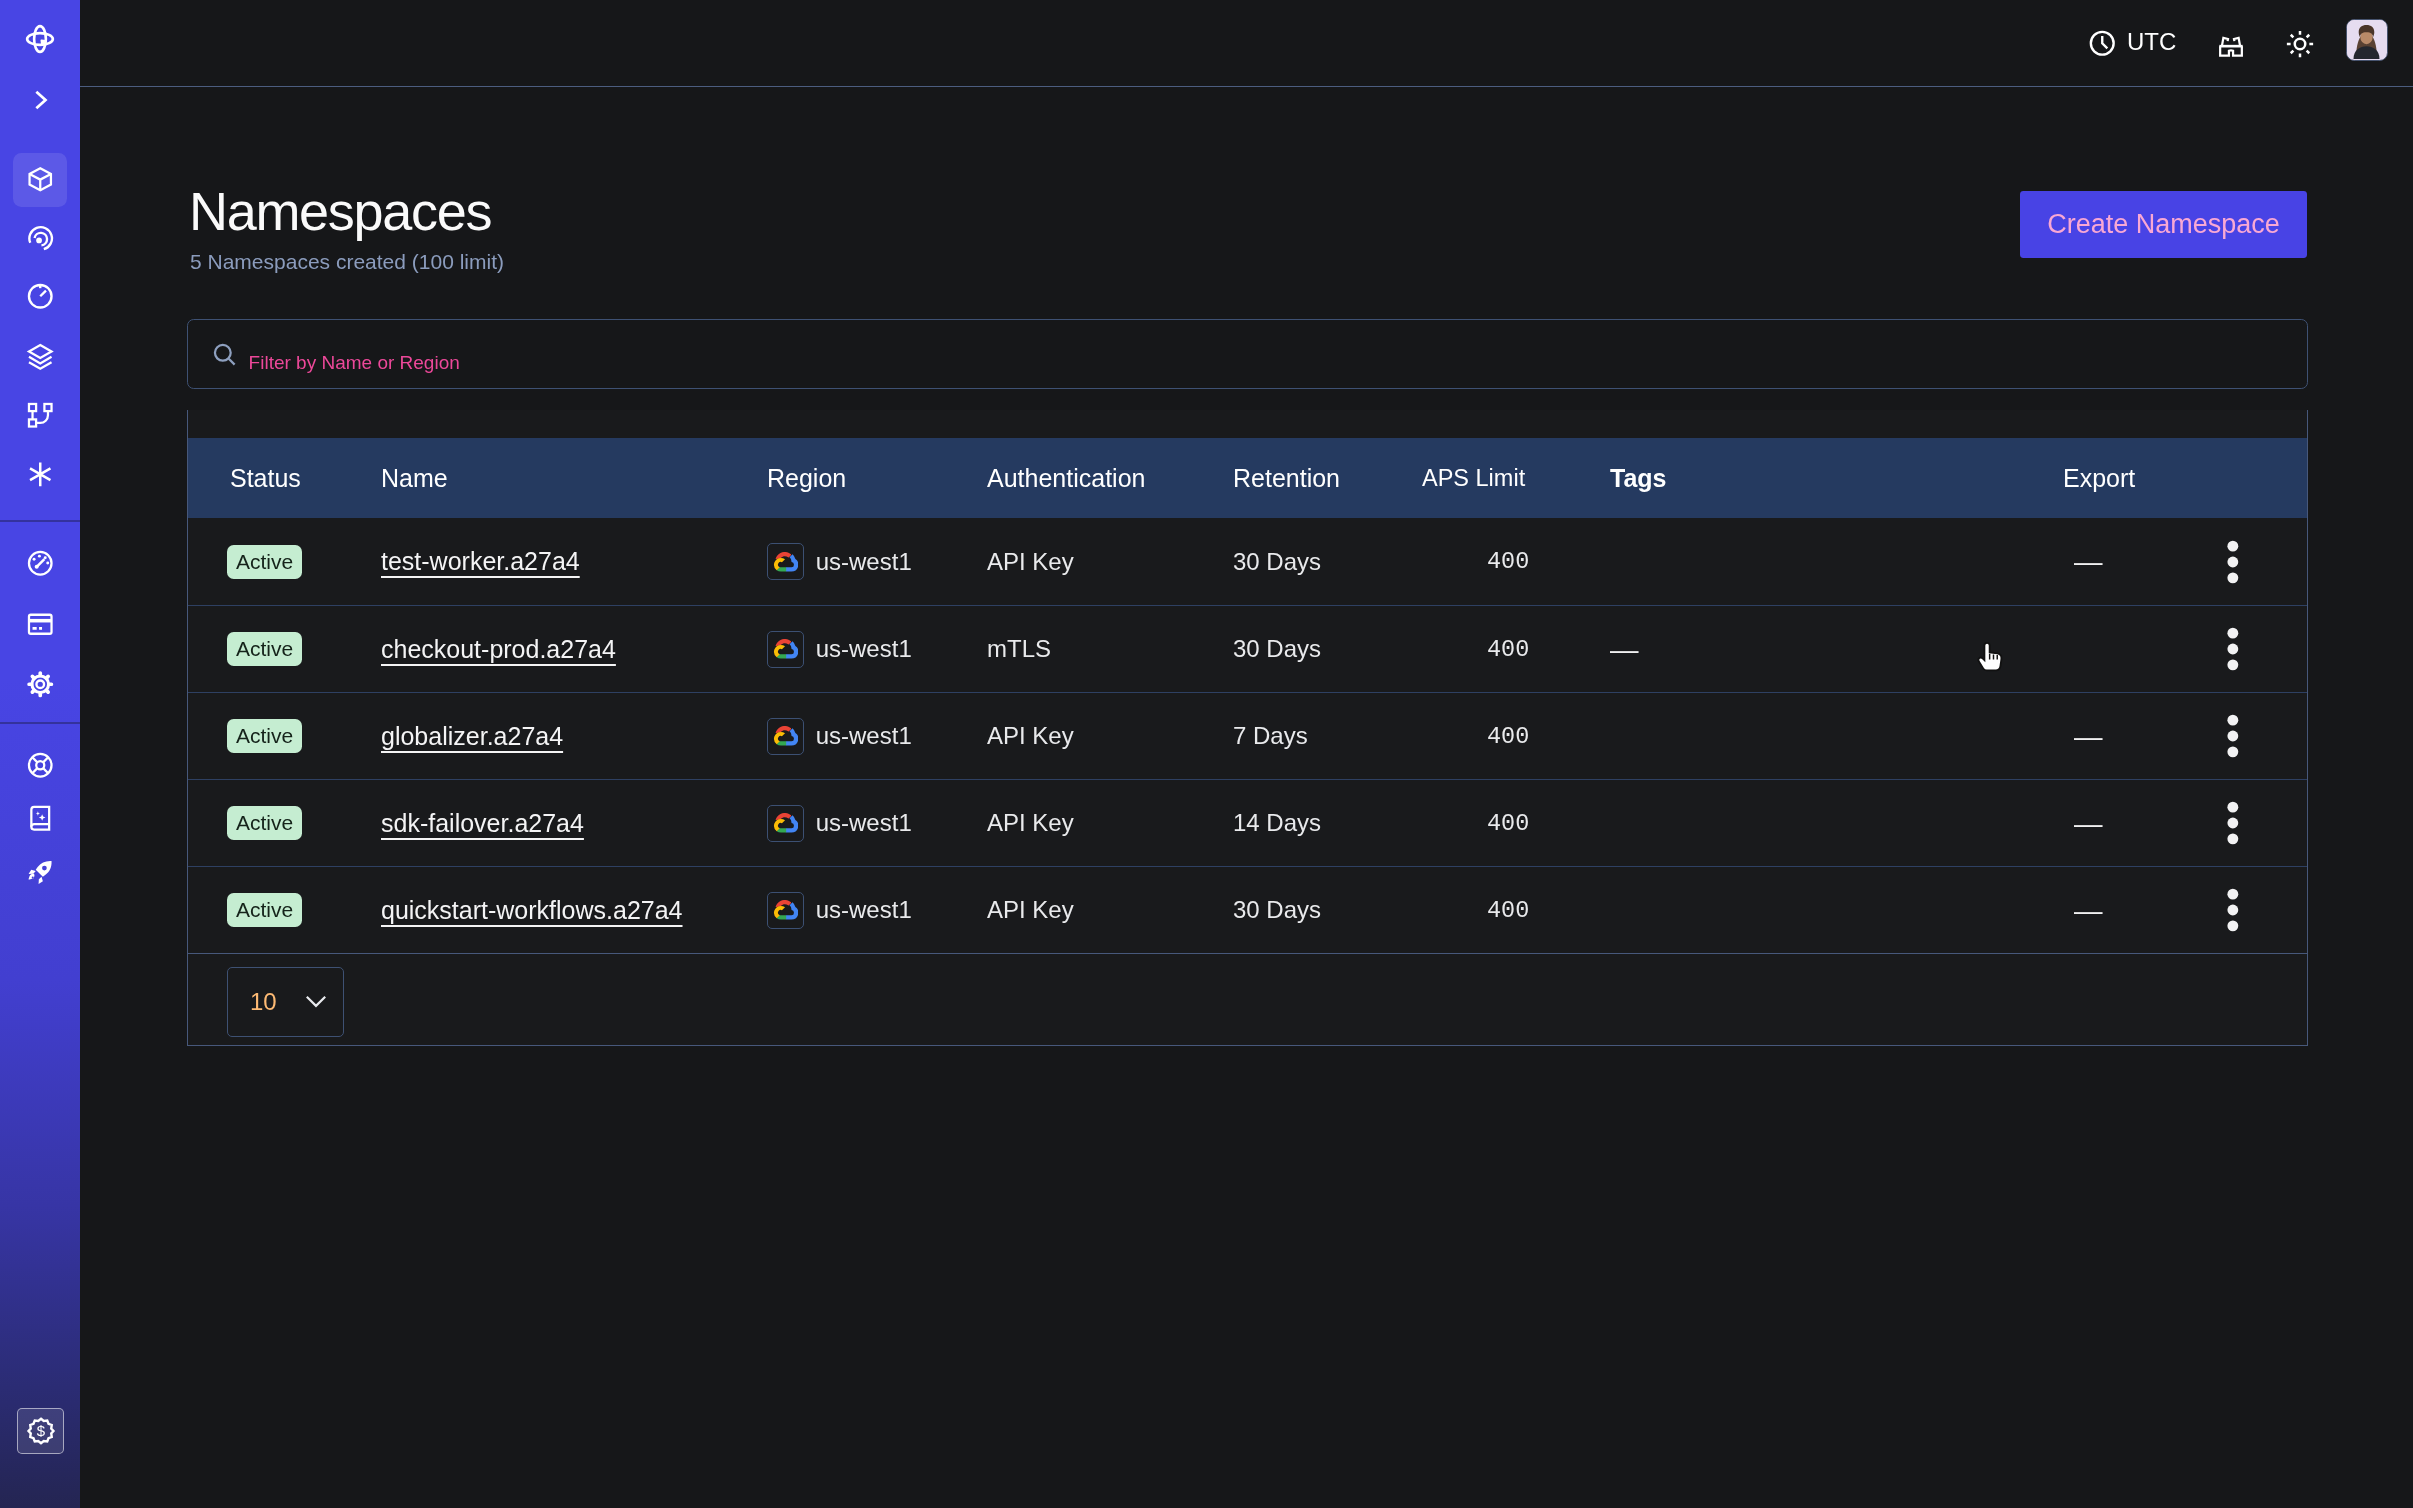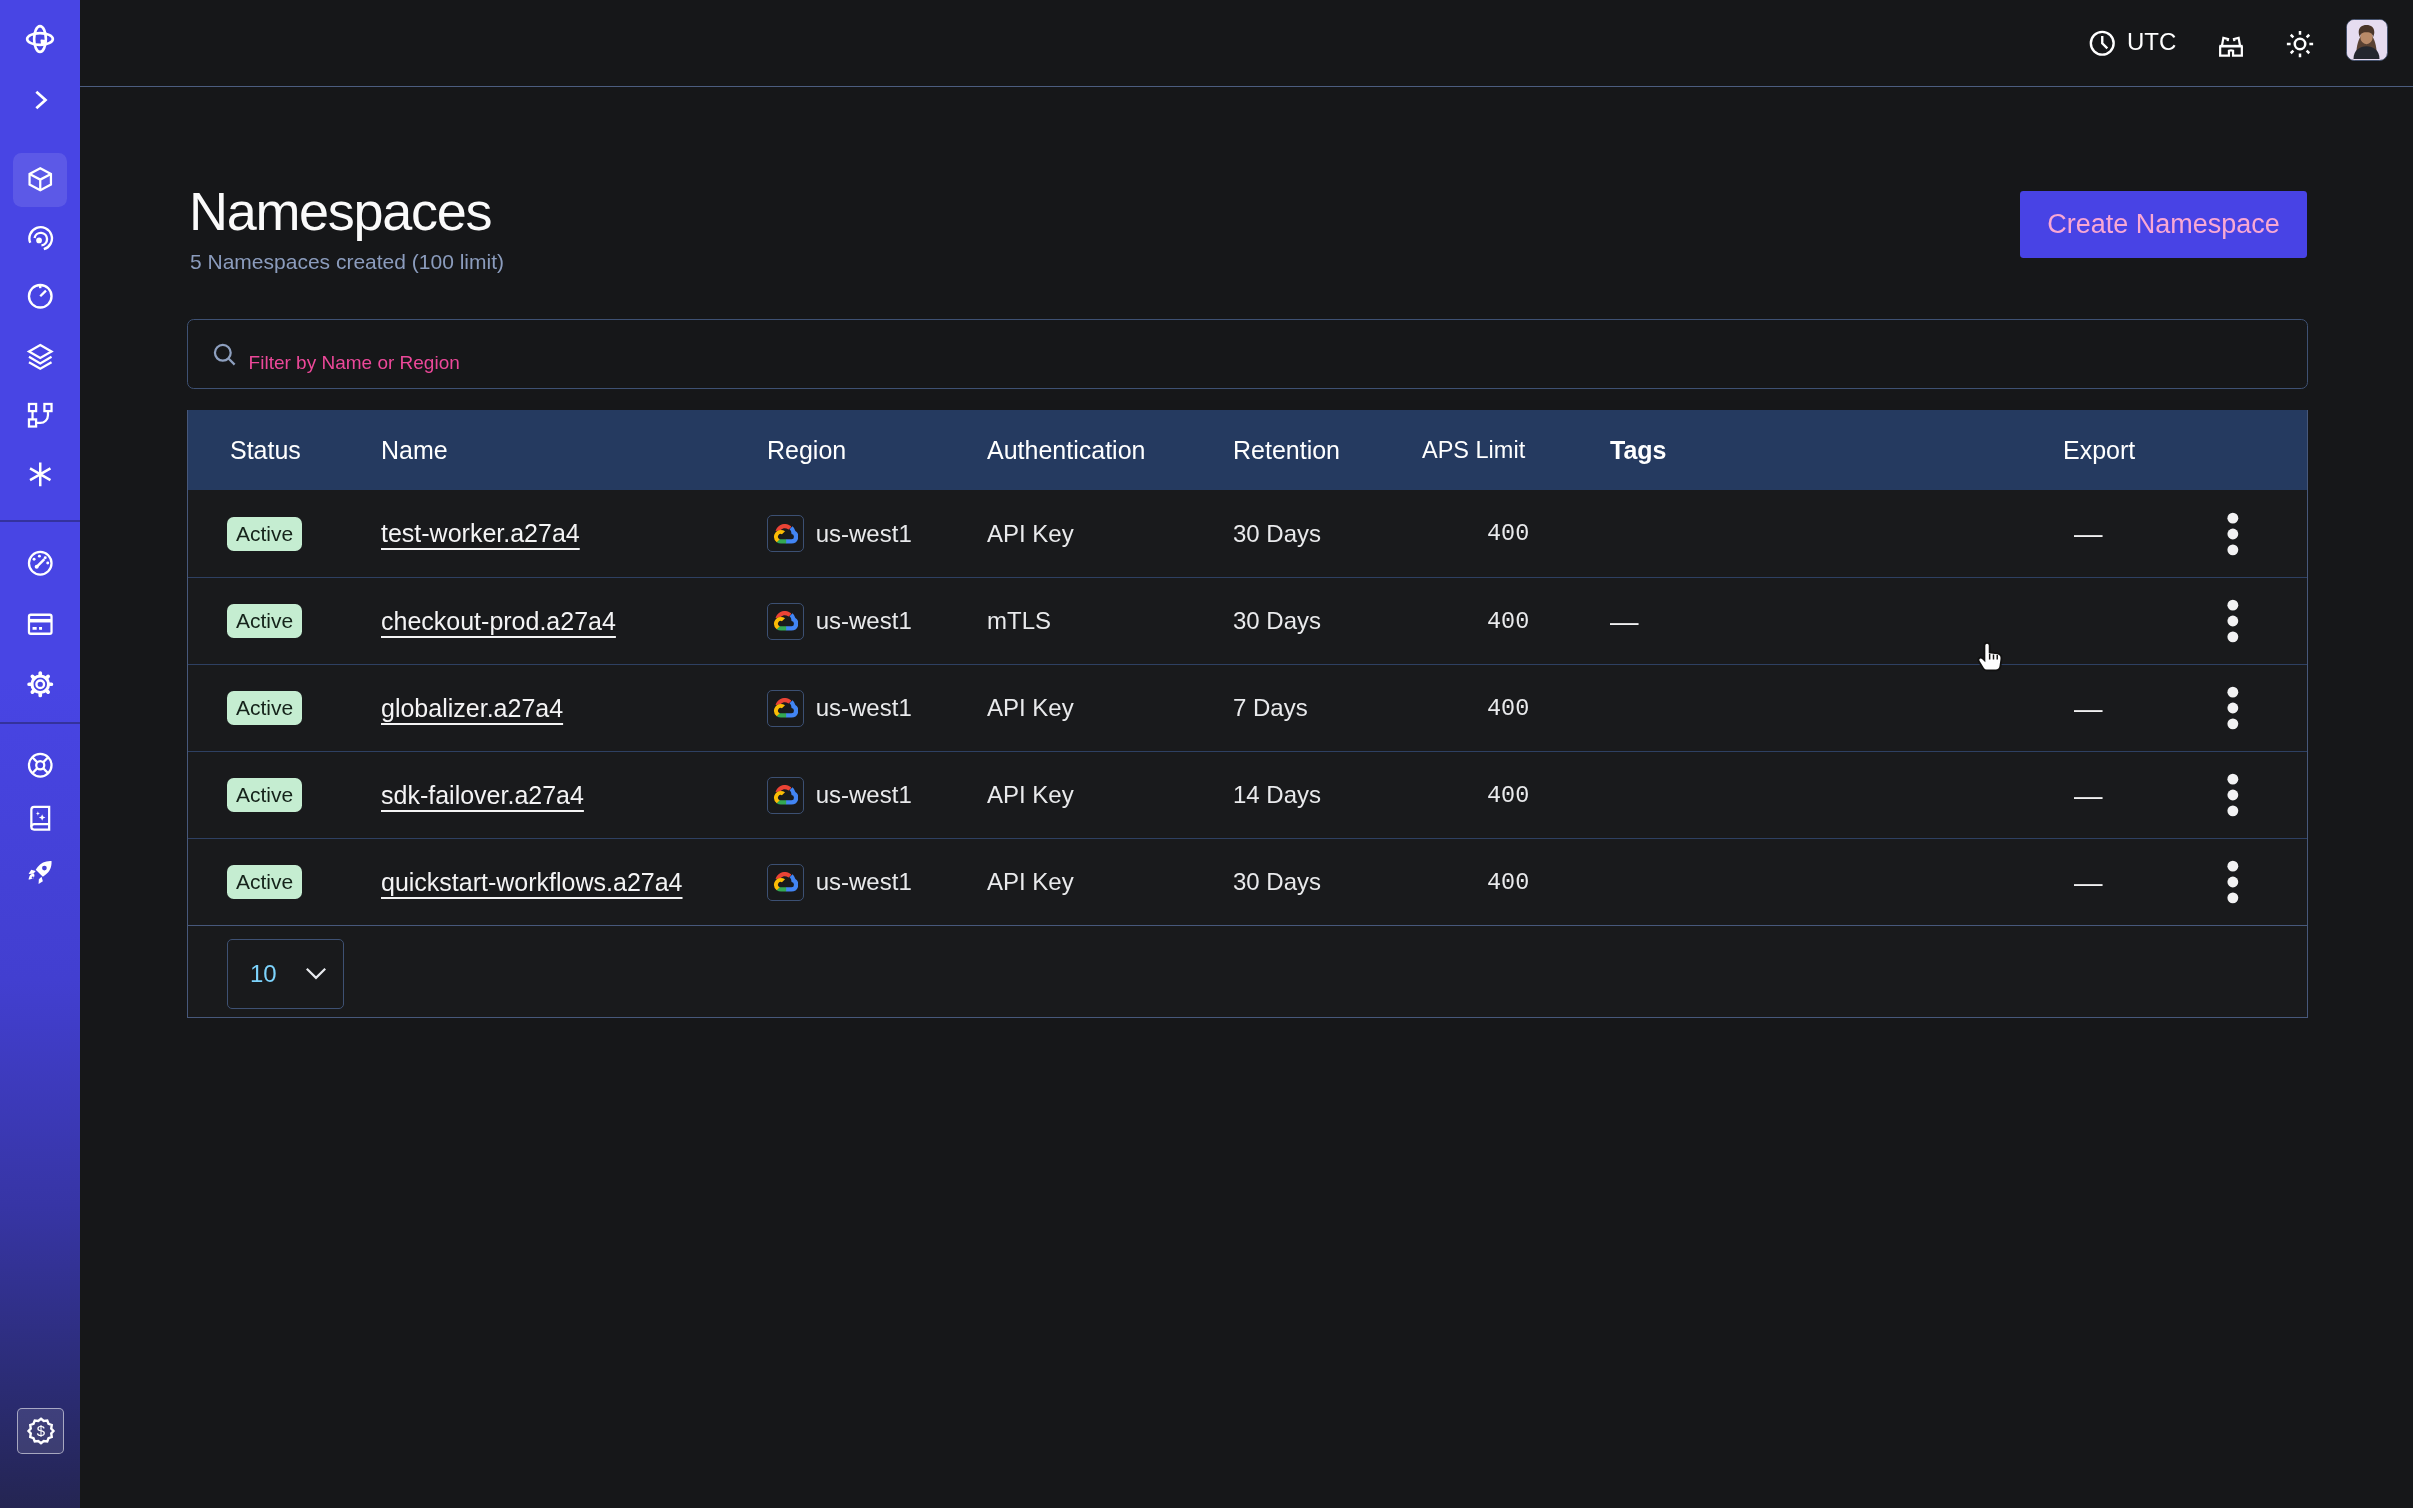--- a/index.html
+++ b/index.html
@@ -39,21 +39,21 @@
   
   .search { position:absolute; left:187px; top:319px; width:2121px; height:70px;
     border:1.7px solid #3e5173; border-radius:6.7px; display:flex; align-items:center; }
   .search svg { margin-left:22.6px; }
   .search .ph { margin-left:11px; font-size:19px; color:#ec4899;margin-top:18px; }
 
   
   .tablewrap { position:absolute; left:187px; top:410px; width:2121px;
     border:1.7px solid #47587b; border-top:none; background:#191a1c; }
   .thead { height:80px; background:#253a60; display:flex; align-items:center;
-    color:#fff; font-size:25px; font-weight:500; }
+    color:#fff; font-size:25px; font-weight:500;margin-top:28px; }
   .row { height:87px; display:flex; align-items:center; color:#e9eaec; font-size:24px;
     position:relative; }
   .row + .row { border-top:1.7px solid #2e4062; }
   .c1 { width:193px; padding-left:39px; flex:none; }
   .c2 { width:386px; flex:none; }
   .c3 { width:220px; flex:none; display:flex; align-items:center; }
   .c4 { width:246px; flex:none; }
   .c5 { width:189px; flex:none; }
   .c6 { width:188px; flex:none; font-family:"Liberation Mono",monospace; font-size:23.5px; padding-left:65px; }
   .c7 { width:464px; flex:none; display:flex; align-items:center;font-weight:bold; }
@@ -70,21 +70,21 @@
   .chip { display:inline-flex; align-items:center; height:45px; background:#4742e2;
     border-radius:6.7px; padding:0 5.9px 0 11.7px; color:#fff; font-size:22px; }
   .chip .pill { margin-left:8.4px; background:#3a36c0; height:34px; display:flex;
     align-items:center; border-radius:6.7px; padding:0 10px; color:#cfd0f7; font-size:21px; }
   .plus1 { margin-left:13.4px; font-size:22px; color:#eef0f4; }
 
   
   .tfoot { height:92px; border-top:1.7px solid #47587b; position:relative; }
   .pagesel { position:absolute; left:39px; top:12.6px; width:117px; height:70px;
     border:1.7px solid #3e5173; border-radius:5px; display:flex; align-items:center; }
-  .pagesel .n { margin-left:22px; font-size:24px; color:#7dd3fc;text-align:center; }
+  .pagesel .n { margin-left:22px; font-size:24px; color:#fdba74;text-align:center; }
   .pageinfo { position:absolute; right:60px; top:0; height:92px; display:flex;
     align-items:center; font-size:28px; color:#eceef1; }
 </style>
 </head>
 <body>
 
 <div id="sidebar">
   <div class="seldiv"></div>
 
   <div class="navic" style="top:24px;">

